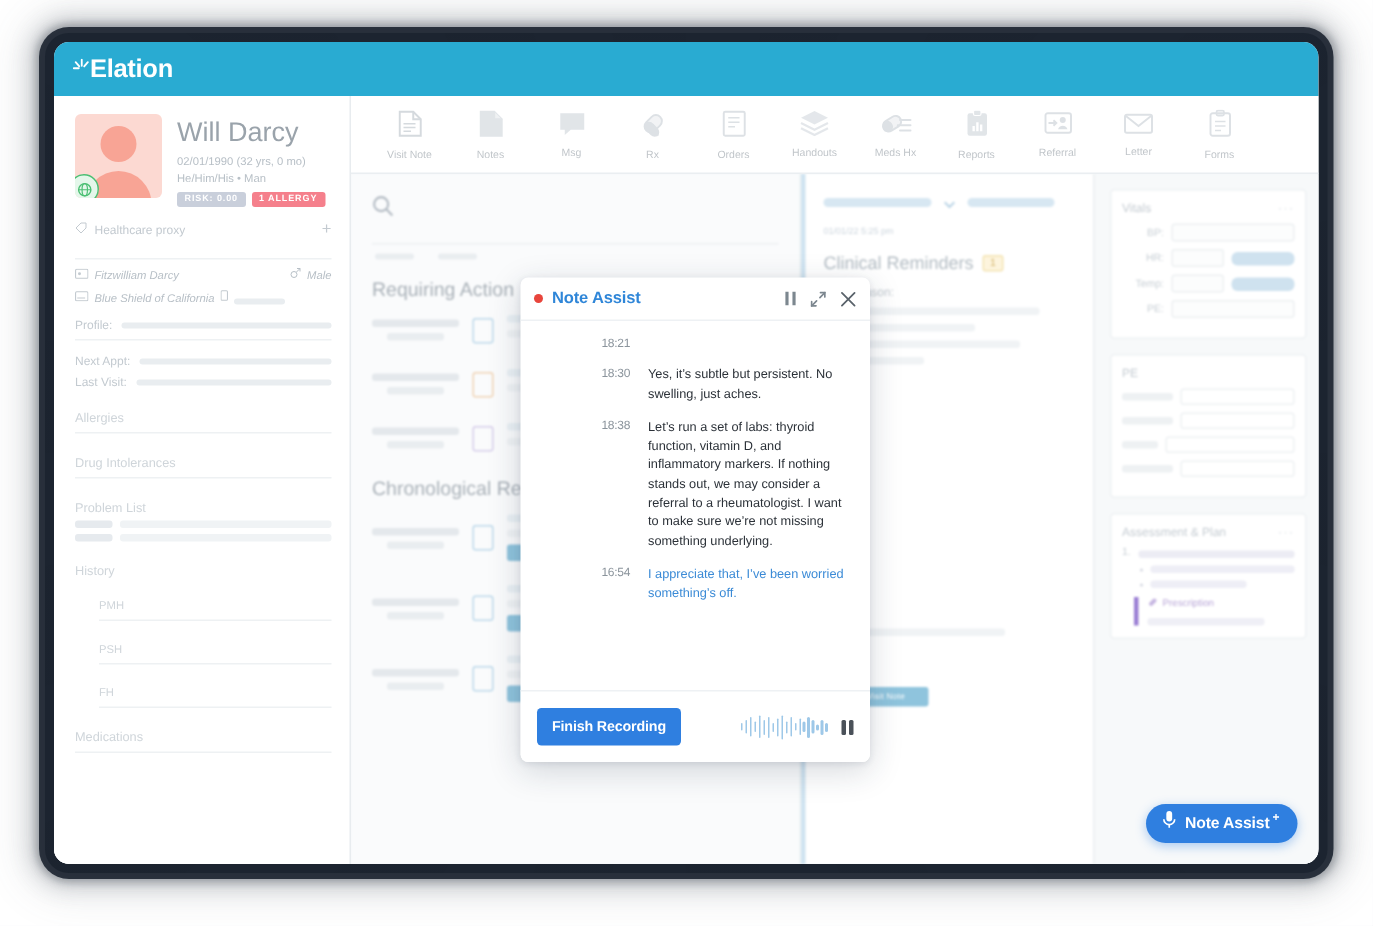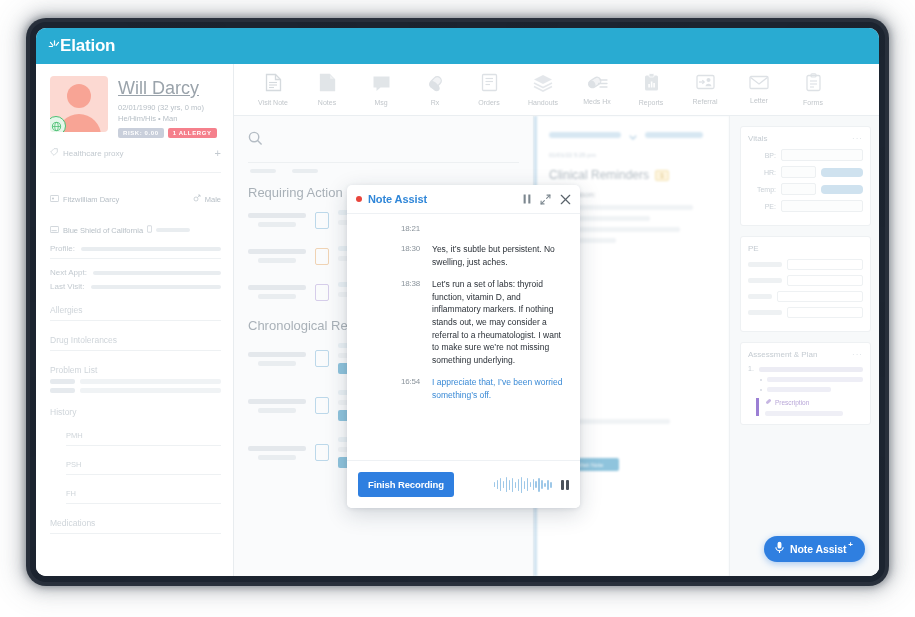--- a/index.html
+++ b/index.html
@@ -129,21 +129,20 @@
     display: flex; align-items: center; justify-content: center;
   }
 
   .pt-info { padding-top: 2px; min-width: 0; }
   .pt-name {
     font-size: 18px;
     color: #9aa3ab;
     font-weight: 400;
     line-height: 21px;
     margin-bottom: 3px;
-    text-decoration: underline;
   }
   .pt-dob, .pt-pronoun {
     font-size: 7.5px;
     color: #b7bfc6;
     line-height: 11px;
   }
   .pt-badges { display: flex; gap: 4px; margin-top: 4px; }
   .badge {
     font-size: 6px;
     letter-spacing: 0.6px;
@@ -160,24 +159,25 @@
     gap: 5px;
     margin-top: 9px;
     padding-bottom: 13px;
     border-bottom: 1px solid #eef1f3;
     color: #c3cad0;
     font-size: 8px;
   }
   .proxy-row .plus { margin-left: auto; font-size: 11px; color: #c3cad0; }
 
   .sb-line {
-    display: flex; align-items: center; gap: 4px;
+    display: flex; align-items: flex-end; gap: 4px;
     font-size: 7.5px;
     color: #b7bfc6;
-    margin-top: 21px;
+    margin-top: 5px;
+    font-style: italic;
   }
   .sb-line .spacer { flex: 1; }
   .sb-bar {
     height: 4px;
     border-radius: 2px;
     background: #e9edf0;
   }
 
   .sb-field {
     display: flex; align-items: center; gap: 6px;

